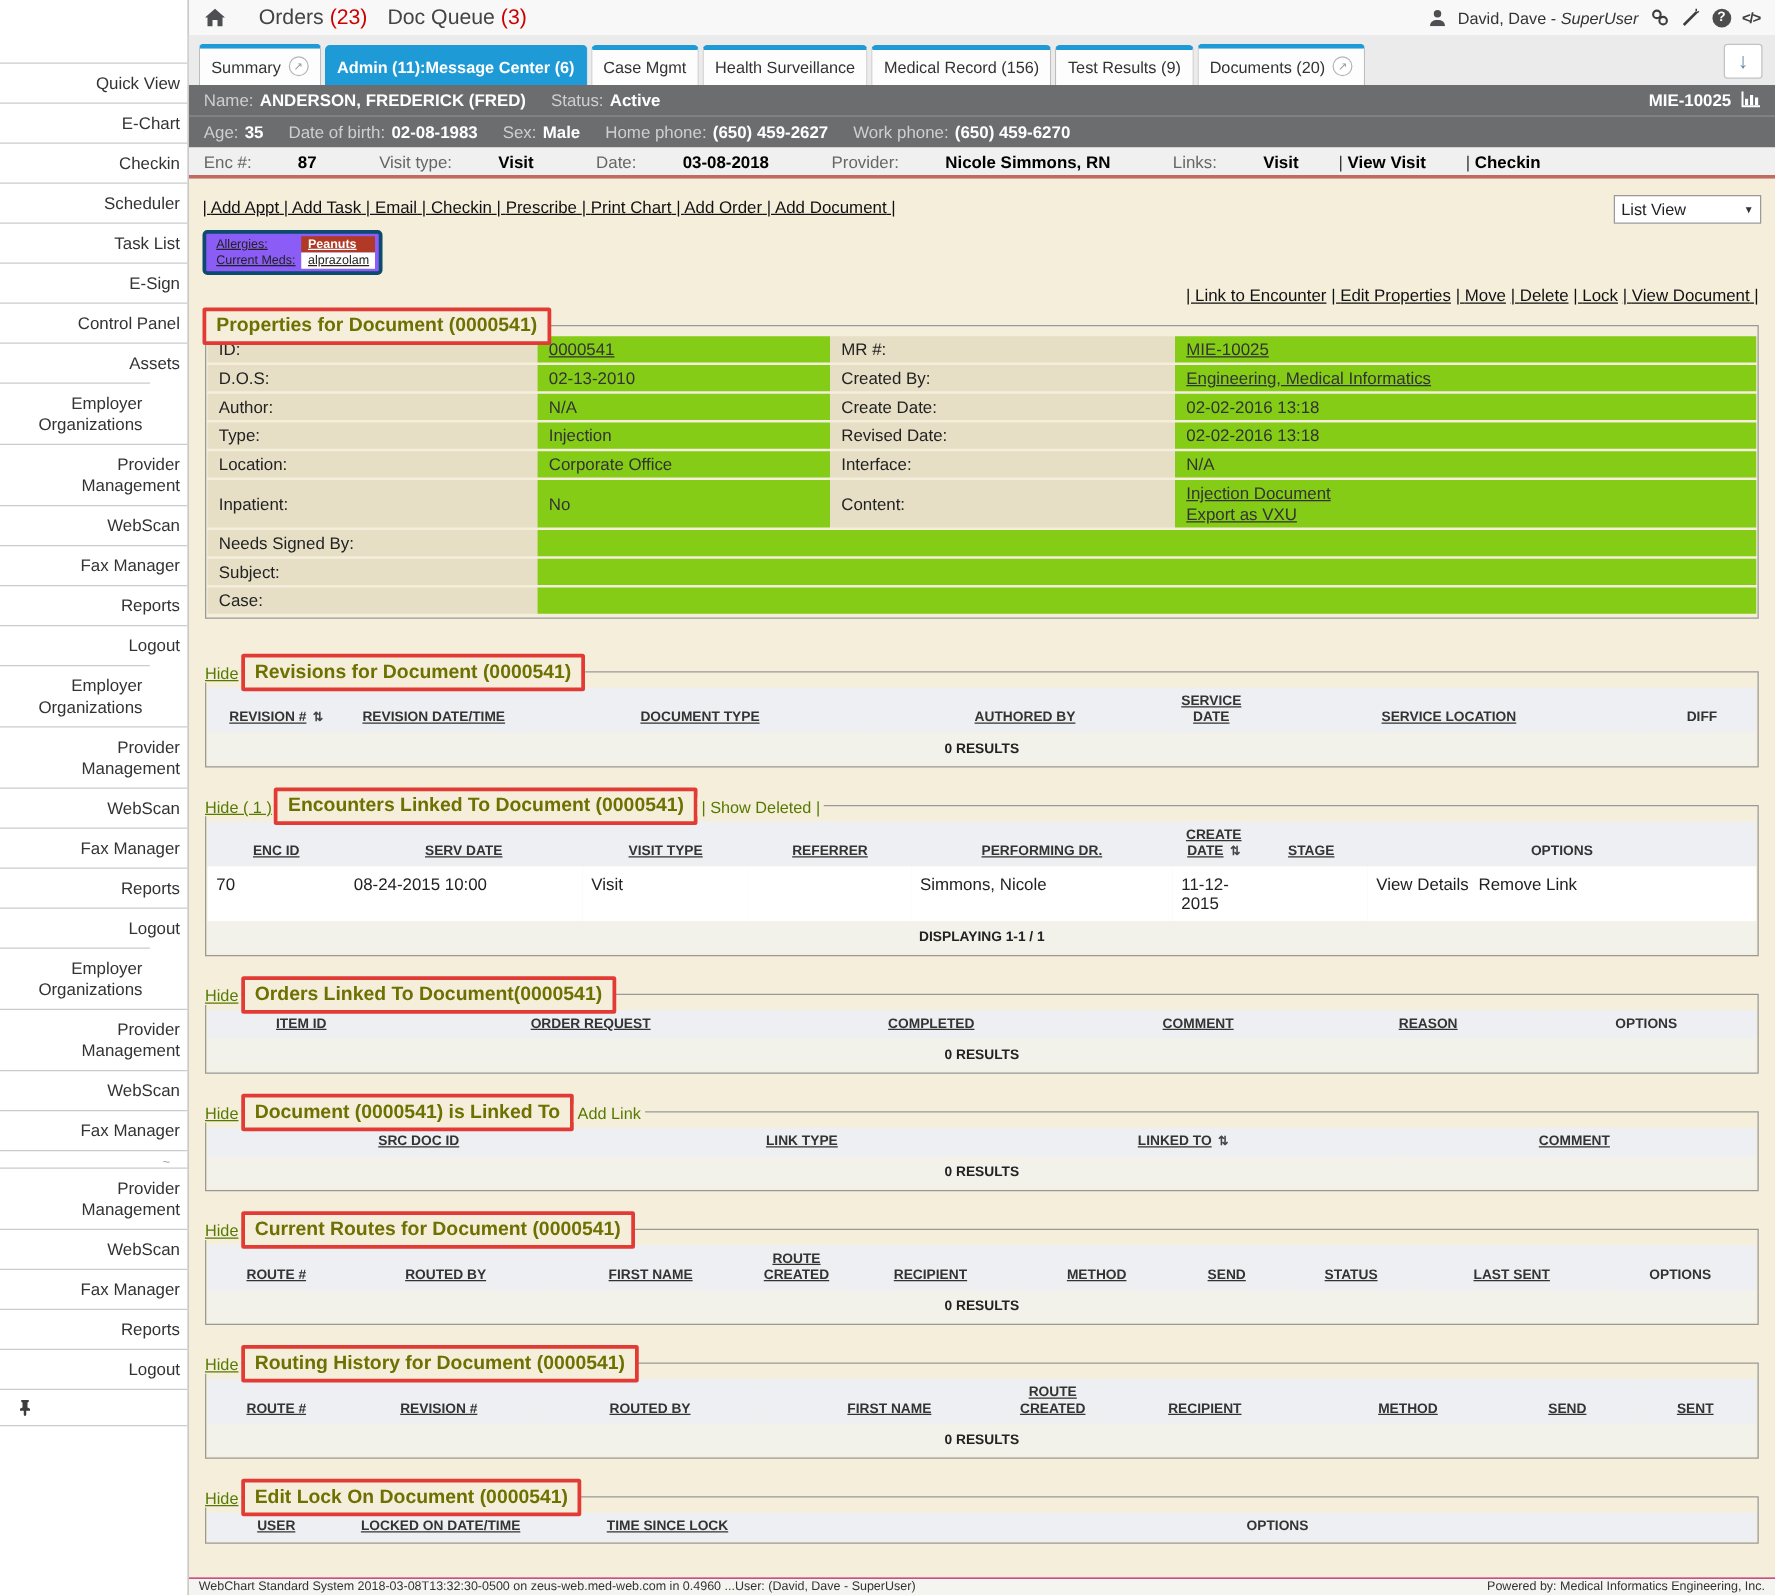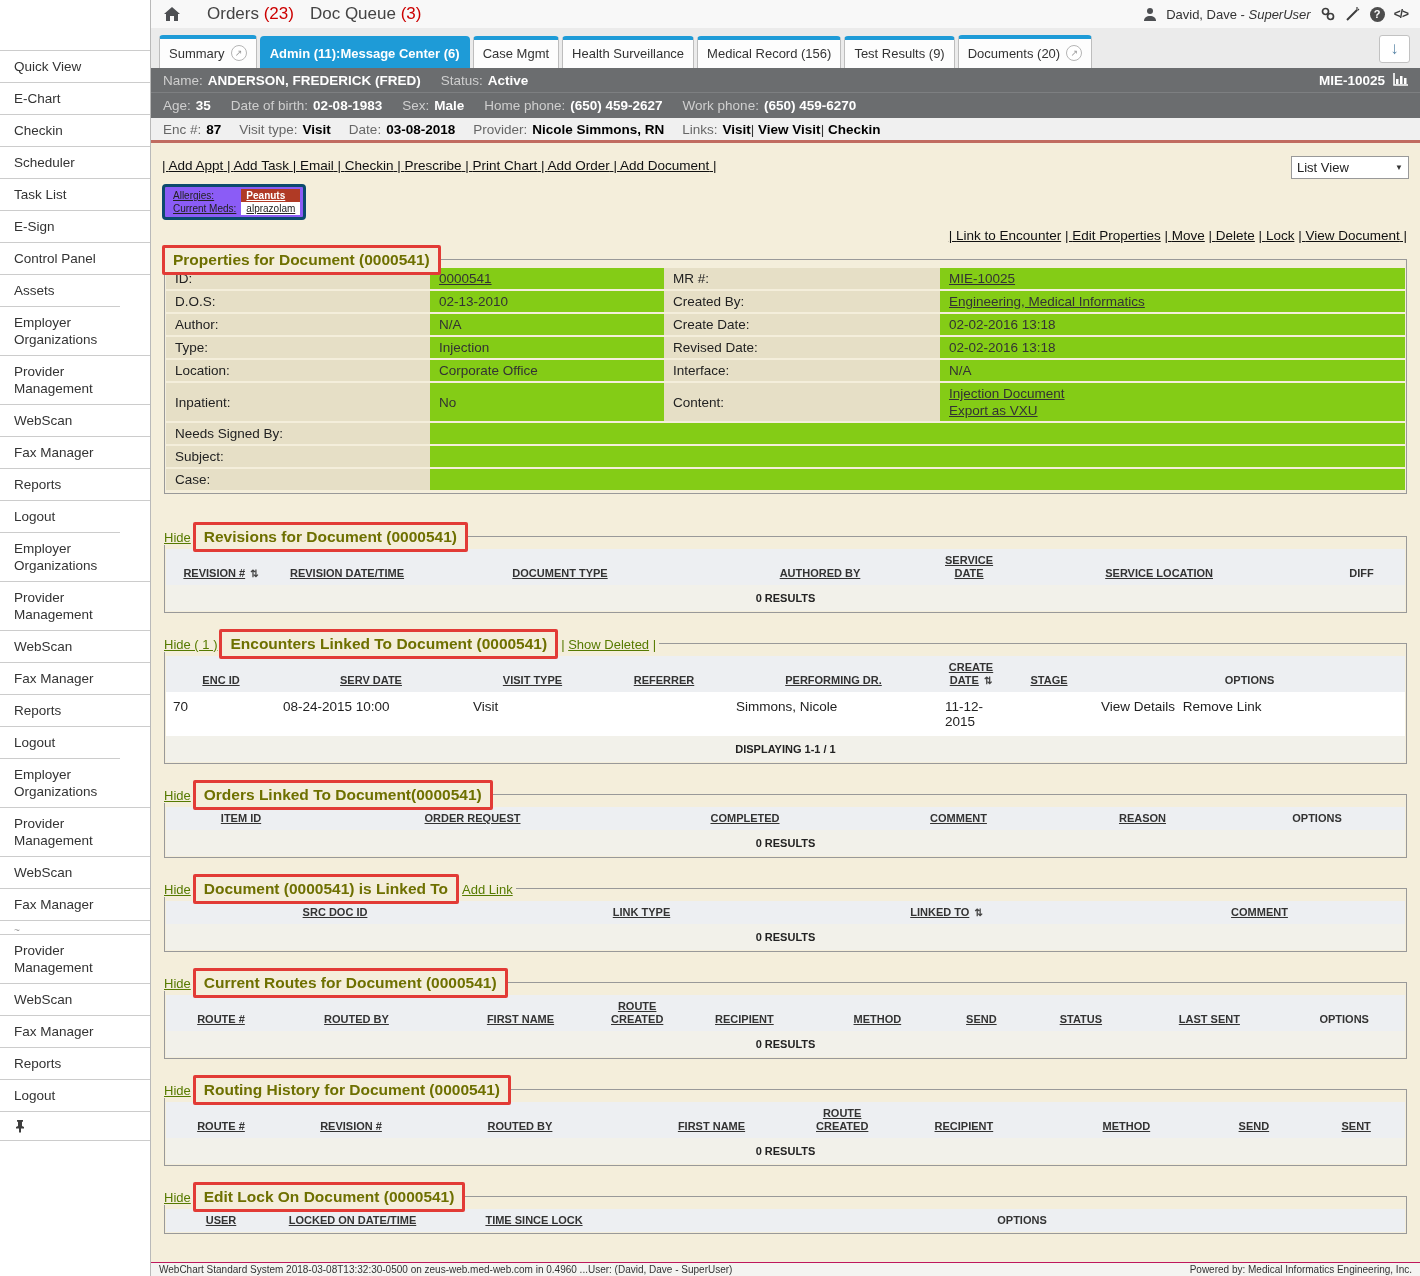--- a/index.html
+++ b/index.html
@@ -3,21 +3,21 @@
 <meta charset="utf-8">
 <style>
   * { box-sizing: border-box; }
   html,body { margin:0; padding:0; }
   body {
     width:1420px; height:1276px; position:relative; overflow:hidden;
     font-family:"Liberation Sans", sans-serif; background:#ffffff; color:#222;
   }
   
   .sidebar { position:absolute; left:0; top:0; width:151px; height:100%;
-    background:#fff; border-right:1px solid #b9b9b9; padding-top:50px; }
+    background:#fff; border-right:1px solid #b9b9b9; padding-top:50px;text-align:right; }
   .sb-item { border-top:1px solid #ccc; padding:7px 6px 7px 14px;
     font-size:13.5px; color:#333; line-height:17px; cursor:pointer; }
   .sb-item.clipped { padding:1px 14px; height:14px; overflow:hidden; color:#999; font-size:10px; }
   .sb-pin { border-top:1px solid #ccc; border-bottom:1px solid #ccc; padding:7px 14px; height:30px; }
   
   .main { margin-left:151px; height:100%; display:flex; flex-direction:column; }
   
   .topbar { height:28px; background:#f8f8f8; display:flex; align-items:center;
     padding:0 12px; flex:0 0 auto; }
   .topnav { margin-left:26px; font-size:17px; color:#444; cursor:pointer;text-align:right; }
@@ -43,21 +43,21 @@
     align-items:center; justify-content:center; color:#5b87a8; font-size:17px;
     font-weight:bold; cursor:pointer; }
   
   .pbar { background:#6b6d6f; color:#fff; display:flex; align-items:center;
     padding:0 12px; font-size:13.5px; height:25px; flex:0 0 auto; }
   .pbar.first { border-bottom:1px solid #7d7f81; }
   .plabel { color:#cfcfcf; margin-right:5px; }
   .pval { font-weight:bold; margin-right:20px; }
   .mrn-wrap { margin-left:auto; display:flex; align-items:center; gap:7px; font-weight:bold; }
   .pbar3 { background:#f0f0f0; height:25px; display:flex; align-items:center;
-    padding:0 12px; font-size:13.5px; border-bottom:3px solid #c06b60; flex:0 0 auto; }
+    padding:0 12px; font-size:13.5px; border-bottom:3px solid #c06b60; flex:0 0 auto;gap:32px; }
   .p3label { color:#666; margin-right:5px; }
   .p3val { font-weight:bold; color:#000; margin-right:18px; }
   .plink { font-weight:bold; color:#000; cursor:pointer; }
   .plink + .plink::before { content:" | "; font-weight:normal; color:#333; }
   
   .content { flex:1 1 auto; background:#f4eedb; padding:13px 11px 0; overflow:hidden; }
   .actions-row { display:flex; align-items:flex-start; }
   .chart-actions { font-size:13.5px; color:#111; padding-top:2px; }
   .calink { text-decoration:underline; cursor:pointer; }
   .chart-actions .calink::before { content:"| "; text-decoration:none; }
@@ -80,21 +80,21 @@
   .doc-actions .dalink:last-child::after { content:" |"; }
   
   .section { border:1px solid #999; position:relative; margin:26px 2px 30px; padding:12px 1px 1px; }
   .section.props { margin-top:16px; padding-top:6px; }
   .legend { position:absolute; top:-15px; left:-3px; display:flex; align-items:center; }
   .hide-link { background:#f4eedb; color:#567a00; text-decoration:underline;
     font-size:13px; padding:0 2px; cursor:pointer; white-space:nowrap; }
   .sec-title { border:3px solid #e23b36; border-radius:2px; background:#f4eedb;
     color:#6e7000; font-weight:bold; font-size:15.5px; padding:3px 8px; white-space:nowrap; }
   .legend-extra { background:#f4eedb; font-size:13px; color:#567a00; padding:0 3px; white-space:nowrap; }
-  .legend-extra .exlink { text-decoration:underline; cursor:pointer; }
+  .legend-extra .exlink { cursor:pointer; }
   
   .ptable { width:100%; border-collapse:separate; border-spacing:0 2px; font-size:13.5px; }
   .ptable td { padding:2px 9px; line-height:17px; }
   td.lab { background:#e6dfc6; color:#222; }
   td.val { background:#84cc16; color:#333; }
   .lnk { text-decoration:underline; color:#333; cursor:pointer; }
   
   .grid { width:100%; border-collapse:collapse; font-size:13.5px; }
   .grid thead tr { background:#edeff2; }
   .grid th { font-size:11px; font-weight:bold; color:#333; text-align:center;

